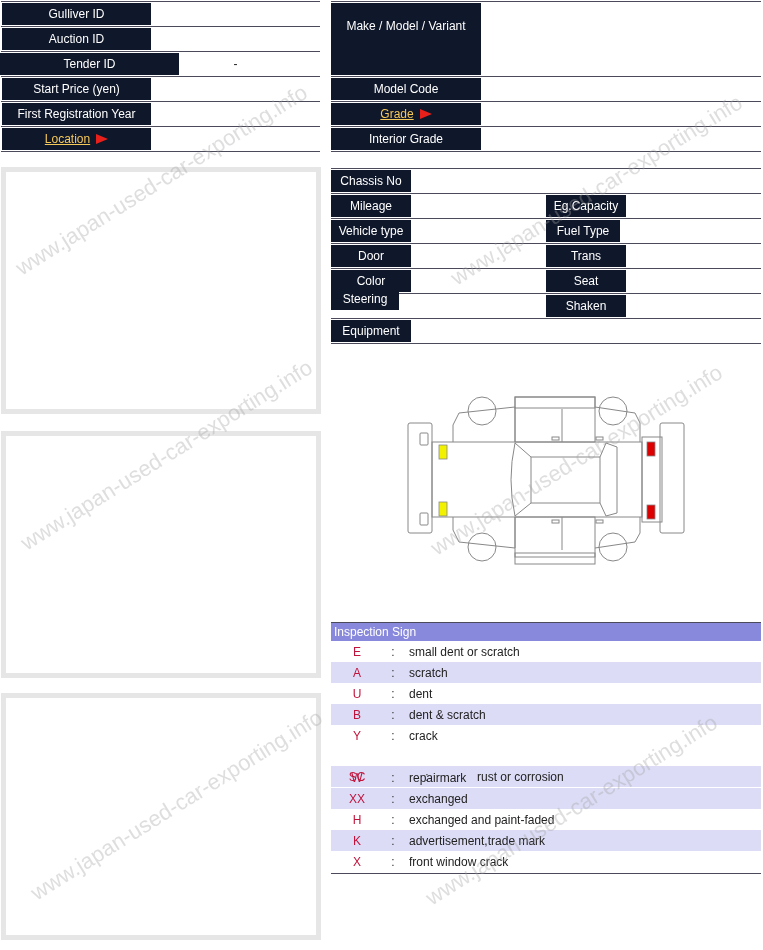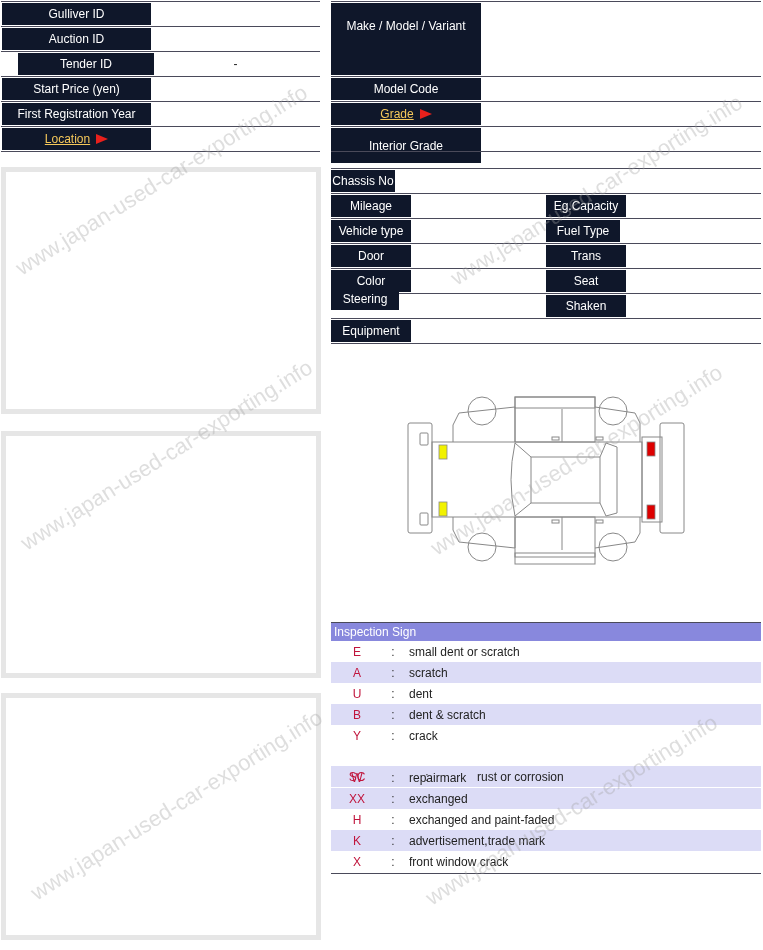--- a/index.html
+++ b/index.html
@@ -32,21 +32,21 @@
   <div class="hline" style="left:1px;top:1px;width:319px;"></div>
 
   <div class="lbl" style="left:2px;top:3px;width:149px;height:22px;">Gulliver ID</div>
   <div class="val" style="left:151px;top:3px;width:169px;height:22px;"></div>
   <div class="hline" style="left:1px;top:26px;width:319px;"></div>
 
   <div class="lbl" style="left:2px;top:28px;width:149px;height:22px;">Auction ID</div>
   <div class="val" style="left:151px;top:28px;width:169px;height:22px;"></div>
   <div class="hline" style="left:1px;top:51px;width:319px;"></div>
 
-  <div class="lbl" style="left:18px;top:53px;width:136px;height:22px;">Tender ID</div>
+  <div class="lbl" style="left:0;top:53px;width:179px;height:22px;">Tender ID</div>
   <div class="val" style="left:151px;top:53px;width:169px;height:22px;">-</div>
   <div class="hline" style="left:1px;top:76px;width:319px;"></div>
 
   <div class="lbl" style="left:2px;top:78px;width:149px;height:22px;">Start Price (yen)</div>
   <div class="val" style="left:151px;top:78px;width:169px;height:22px;"></div>
   <div class="hline" style="left:1px;top:101px;width:319px;"></div>
 
   <div class="lbl" style="left:2px;top:103px;width:149px;height:22px;">First Registration Year</div>
   <div class="val" style="left:151px;top:103px;width:169px;height:22px;"></div>
   <div class="hline" style="left:1px;top:126px;width:319px;"></div>
@@ -70,29 +70,29 @@
   <div class="val" style="left:481px;top:78px;width:280px;height:22px;"></div>
   <div class="hline" style="left:331px;top:101px;width:430px;"></div>
 
   <div class="lbl" style="left:331px;top:103px;width:150px;height:22px;">
     <span class="link">Grade</span>
     <span class="arrow"></span>
   </div>
   <div class="val" style="left:481px;top:103px;width:280px;height:22px;"></div>
   <div class="hline" style="left:331px;top:126px;width:430px;"></div>
 
-  <div class="lbl" style="left:331px;top:128px;width:150px;height:35px;">Interior Grade</div>
+  <div class="lbl" style="left:331px;top:128px;width:150px;height:22px;">Interior Grade</div>
   <div class="val" style="left:481px;top:128px;width:280px;height:22px;"></div>
   <div class="hline" style="left:331px;top:151px;width:430px;"></div>
 </div>
 
 <div>
   <div class="hline" style="left:331px;top:168px;width:430px;"></div>
 
-  <div class="lbl" style="left:331px;top:170px;width:64px;height:22px;">Chassis No</div>
+  <div class="lbl" style="left:331px;top:170px;width:80px;height:22px;">Chassis No</div>
   <div class="val" style="left:411px;top:170px;width:350px;height:22px;"></div>
   <div class="hline" style="left:331px;top:193px;width:430px;"></div>
 
   <div class="lbl" style="left:331px;top:195px;width:80px;height:22px;">Mileage</div>
   <div class="val" style="left:411px;top:195px;width:135px;height:22px;"></div>
   <div class="lbl" style="left:546px;top:195px;width:80px;height:22px;">Eg.Capacity</div>
   <div class="val" style="left:626px;top:195px;width:135px;height:22px;"></div>
   <div class="hline" style="left:331px;top:218px;width:430px;"></div>
 
   <div class="lbl" style="left:331px;top:220px;width:80px;height:22px;">Vehicle type</div>

